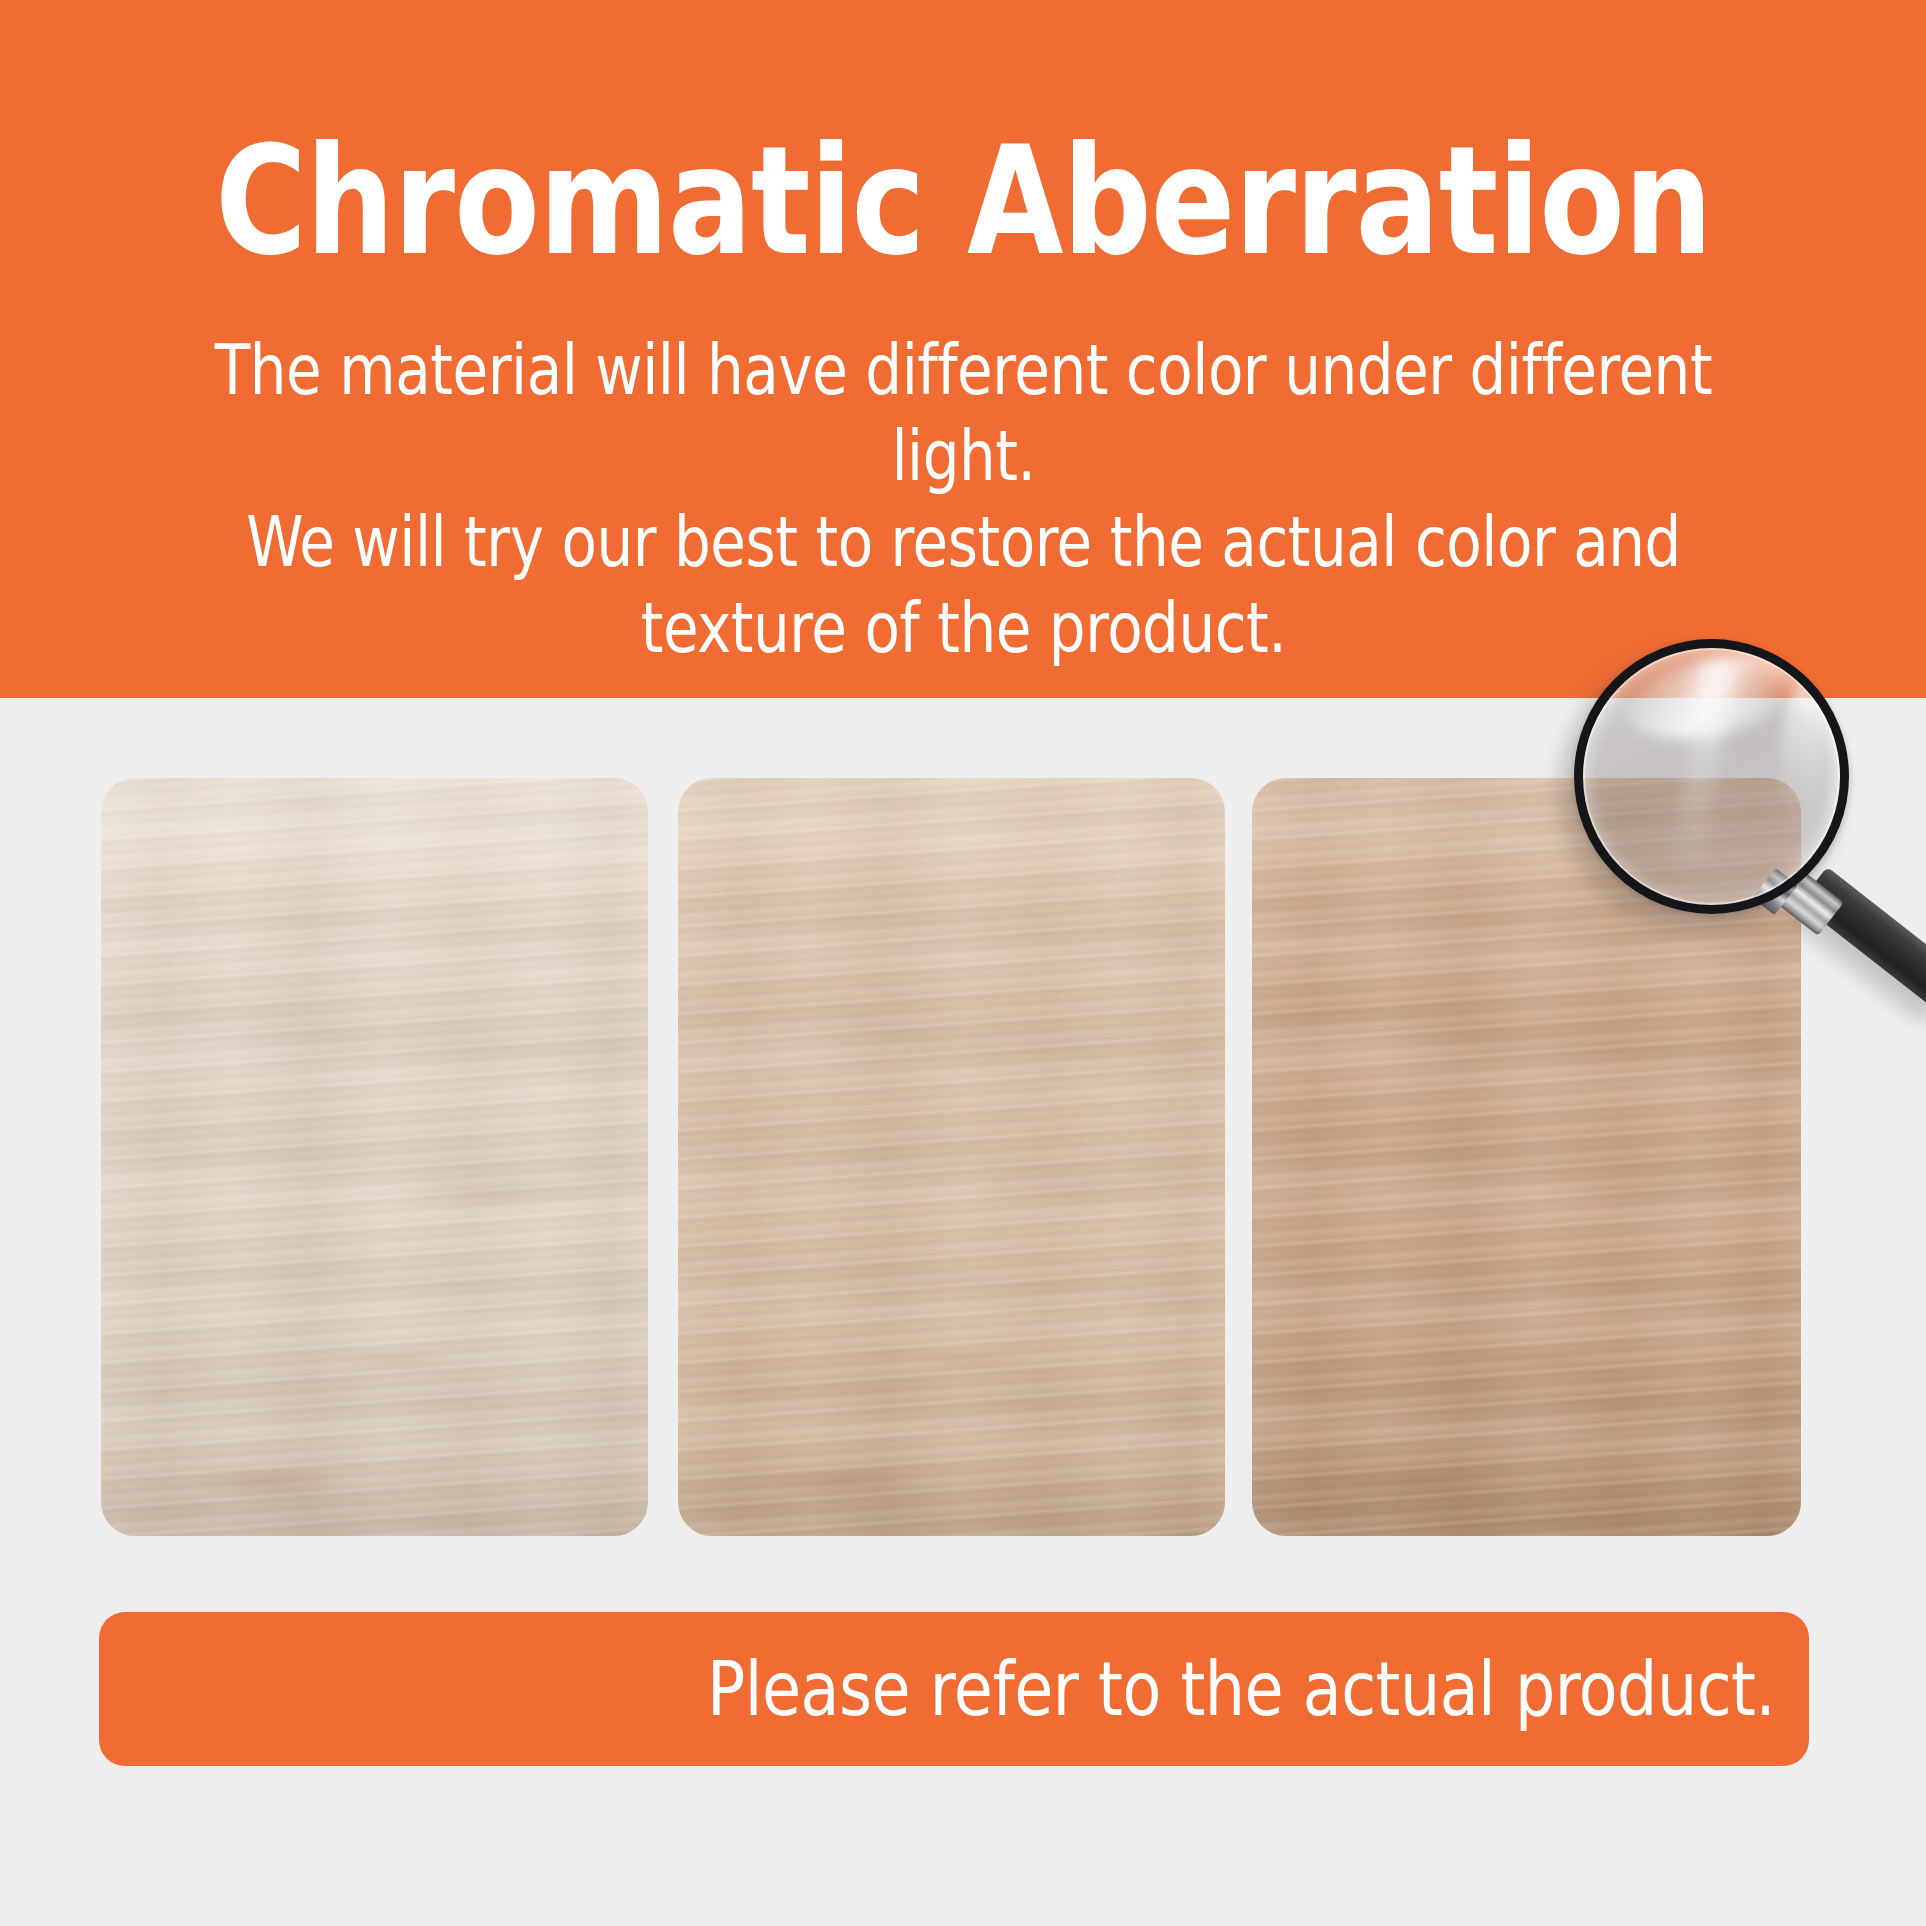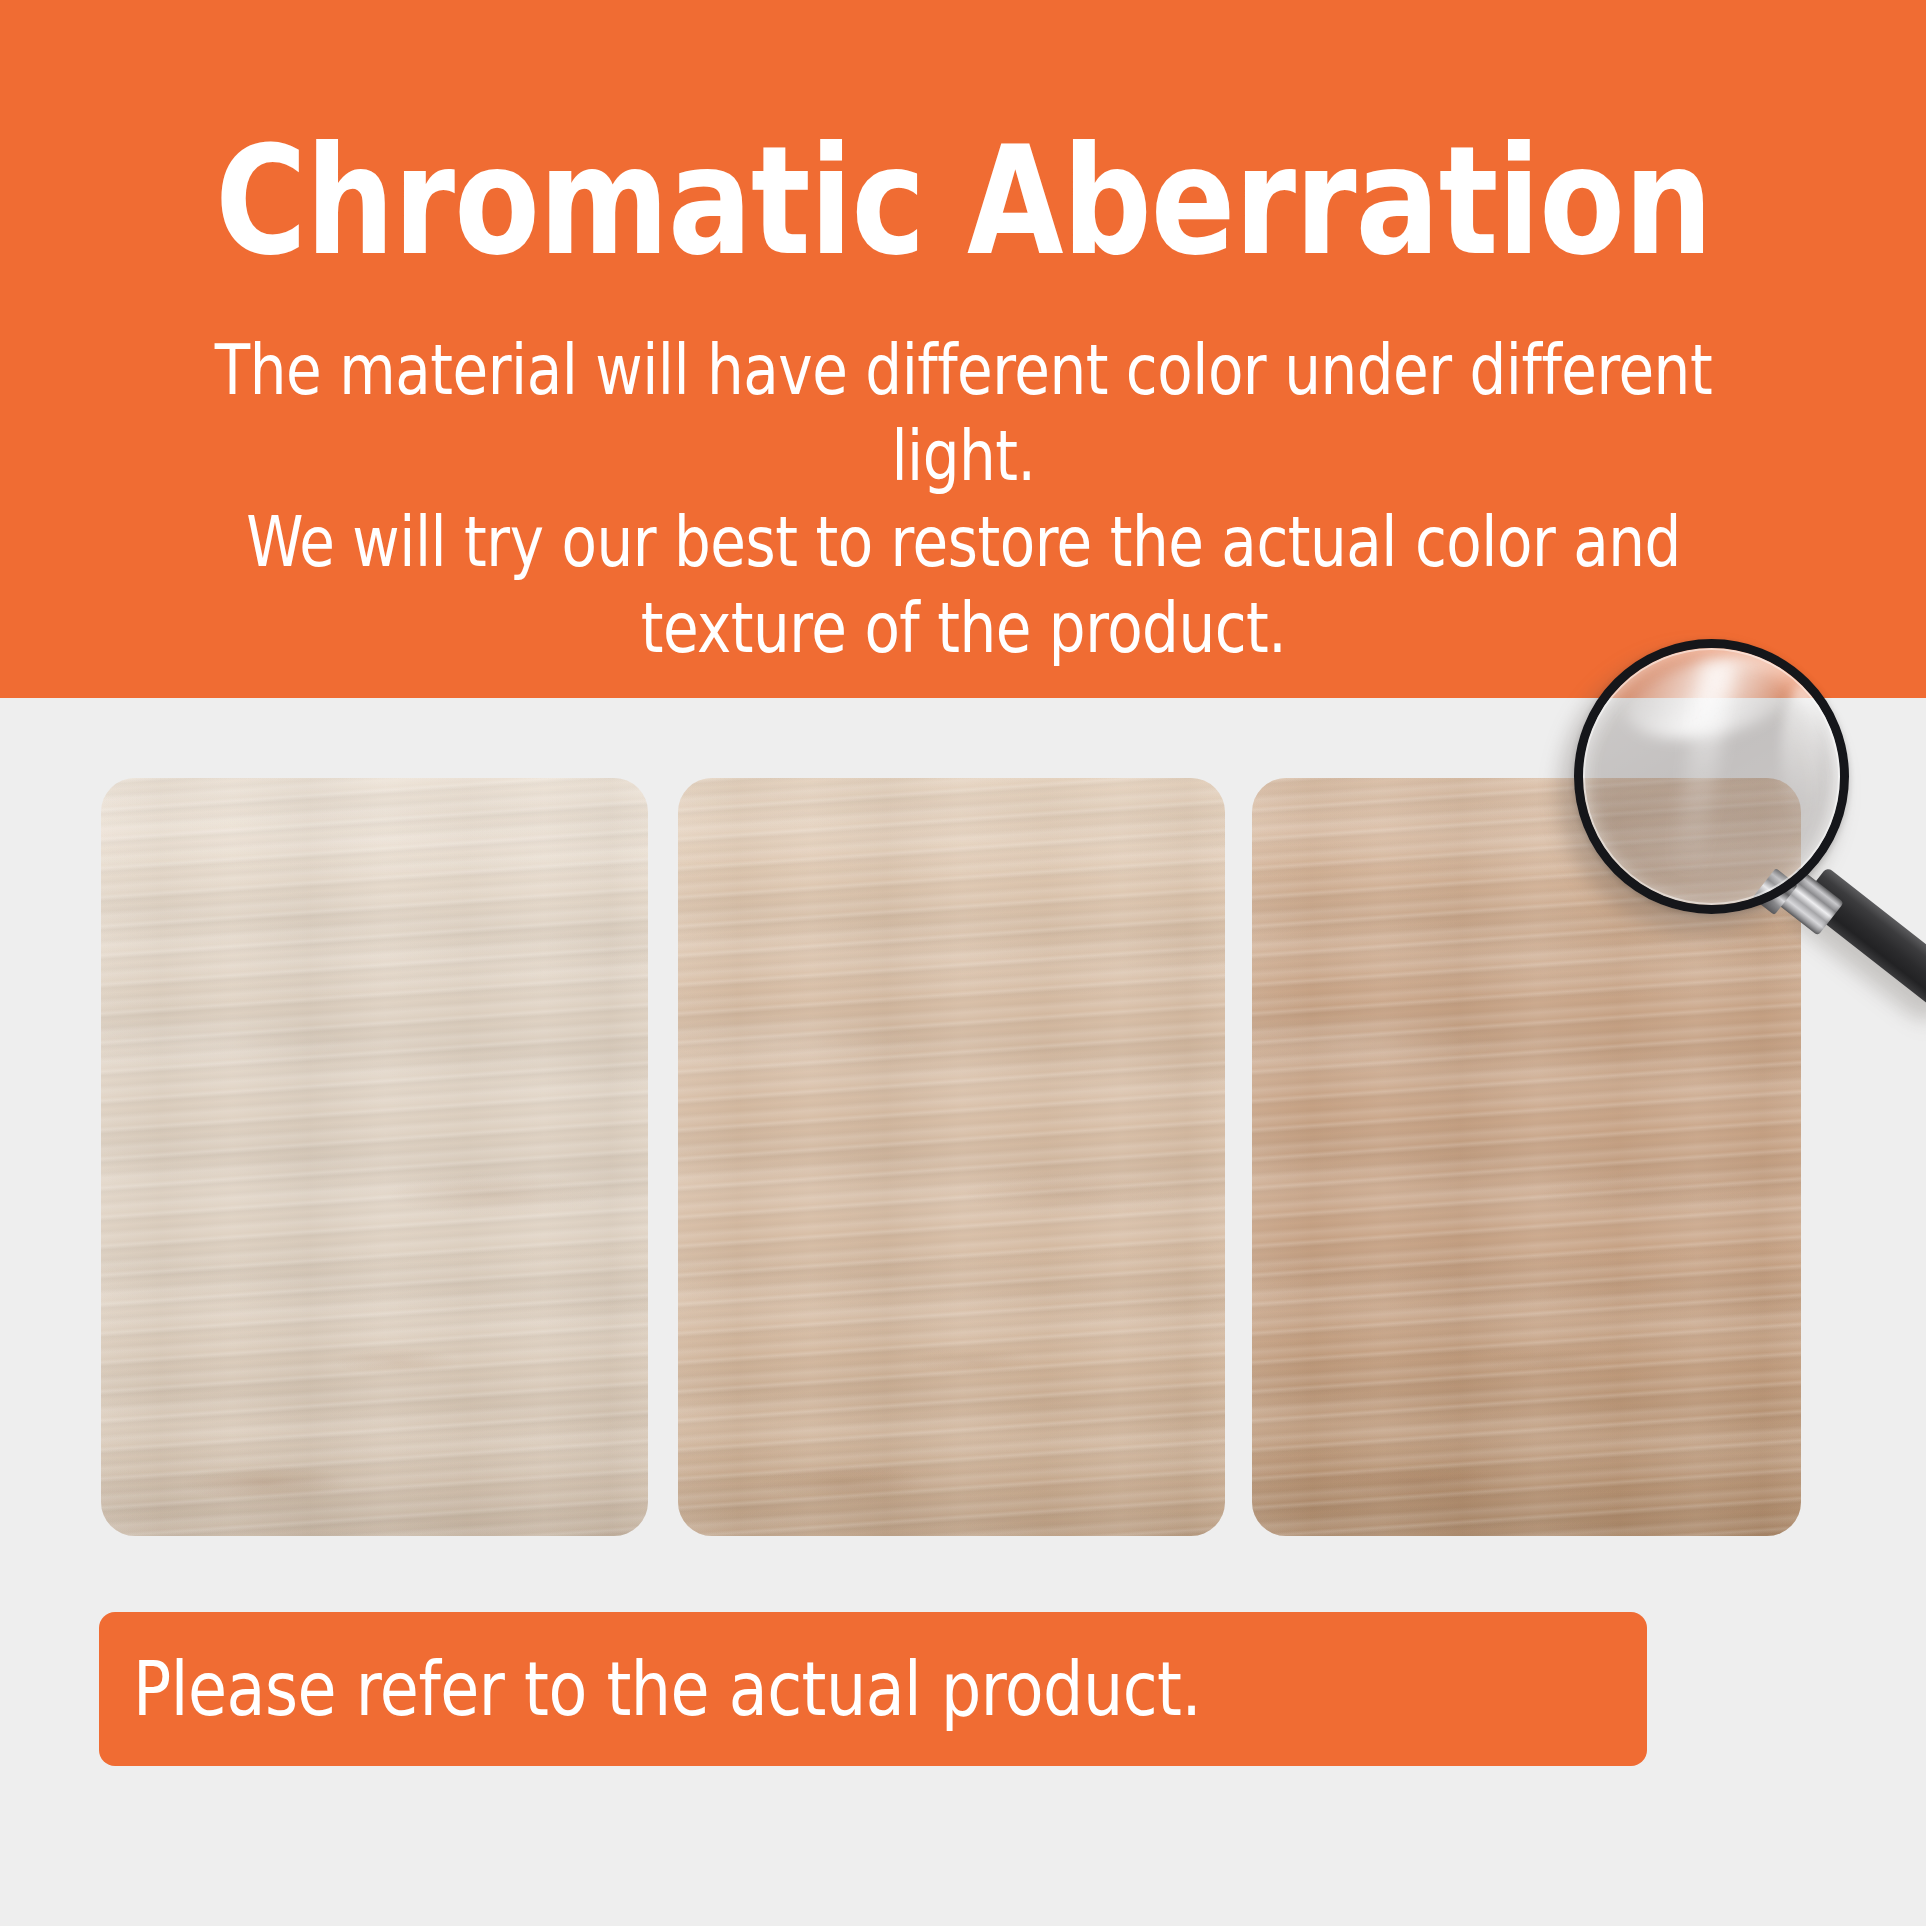--- a/index.html
+++ b/index.html
@@ -277,27 +277,27 @@
     inset: 0;
     border-radius: 50%;
     box-shadow: inset 0 0 0 2px rgba(255,255,255,0.45);
   }
 
   
   .footer-pill {
     position: absolute;
     left: 99px;
     top: 1612px;
-    width: 1548px;
+    width: 1710px;
     height: 154px;
     background: #f06c33;
-    border-radius: 16px;
+    border-radius: 26px;
     display: flex;
     align-items: center;
-    justify-content: flex-start;
+    justify-content: flex-end;
   }
   .footer-text {
     color: #ffffff;
     font-family: "Liberation Sans Narrow", "DejaVu Sans Condensed", "Liberation Sans", sans-serif;
     font-weight: 400;
     font-size: 75px;
     line-height: 1;
     letter-spacing: -0.5px;
     transform: scaleX(0.94);
     white-space: nowrap;

